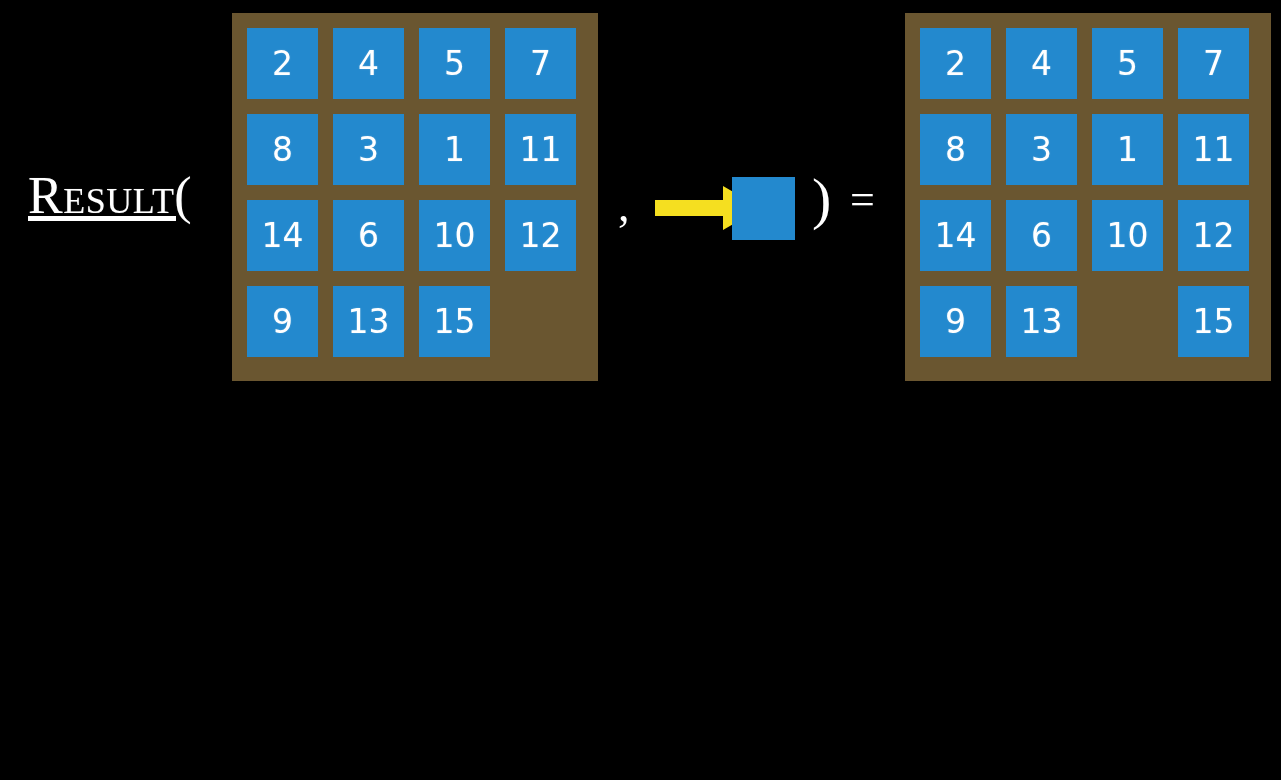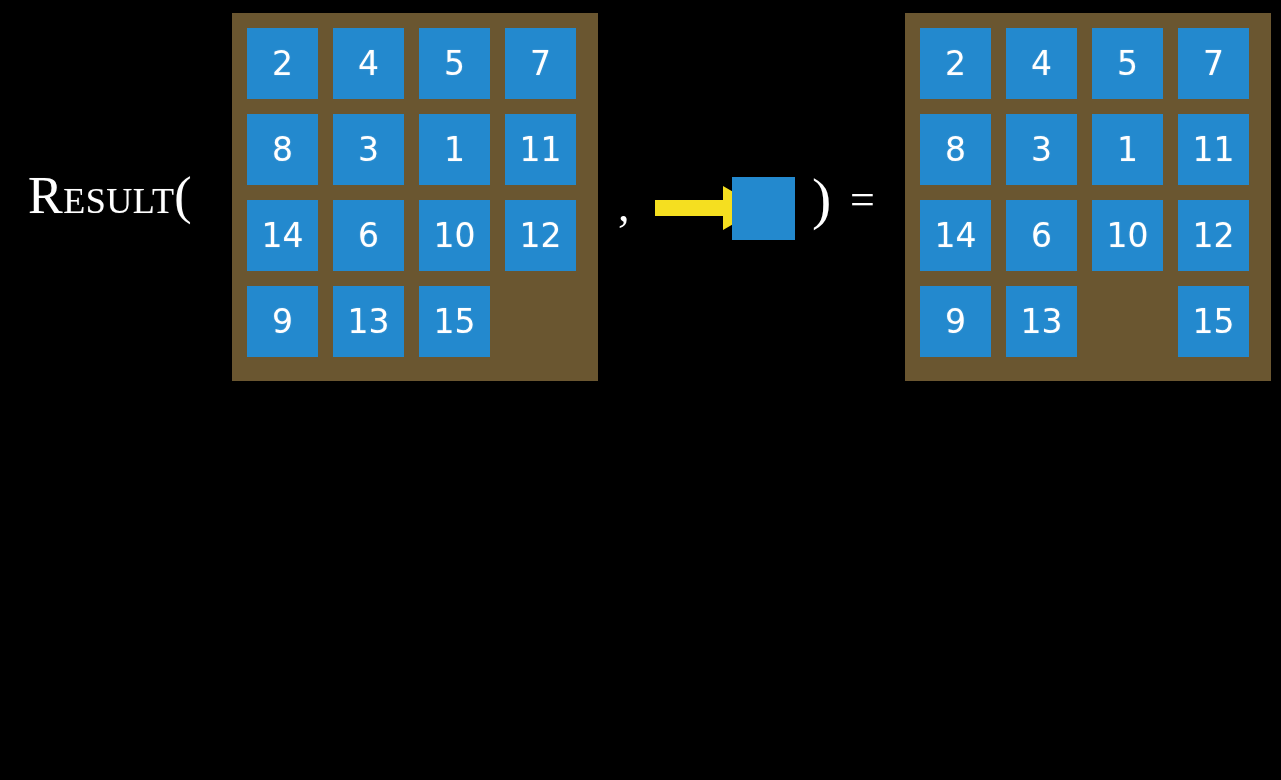--- a/index.html
+++ b/index.html
@@ -27,20 +27,21 @@
   
   .result-label {
     position: absolute;
     color: #ffffff;
     font-family: "Liberation Serif", serif;
     font-variant: small-caps;
     white-space: nowrap;
     letter-spacing: 0.5px;
     line-height: 1;
     text-shadow: 0 0 1px rgba(255,255,255,0.35);
+    text-decoration: underline;
   }
   #row-1 .result-label {
     left: 28px;
     top: 170px;
     font-size: 52px;
   }
 
   
   .board {
     position: absolute;

